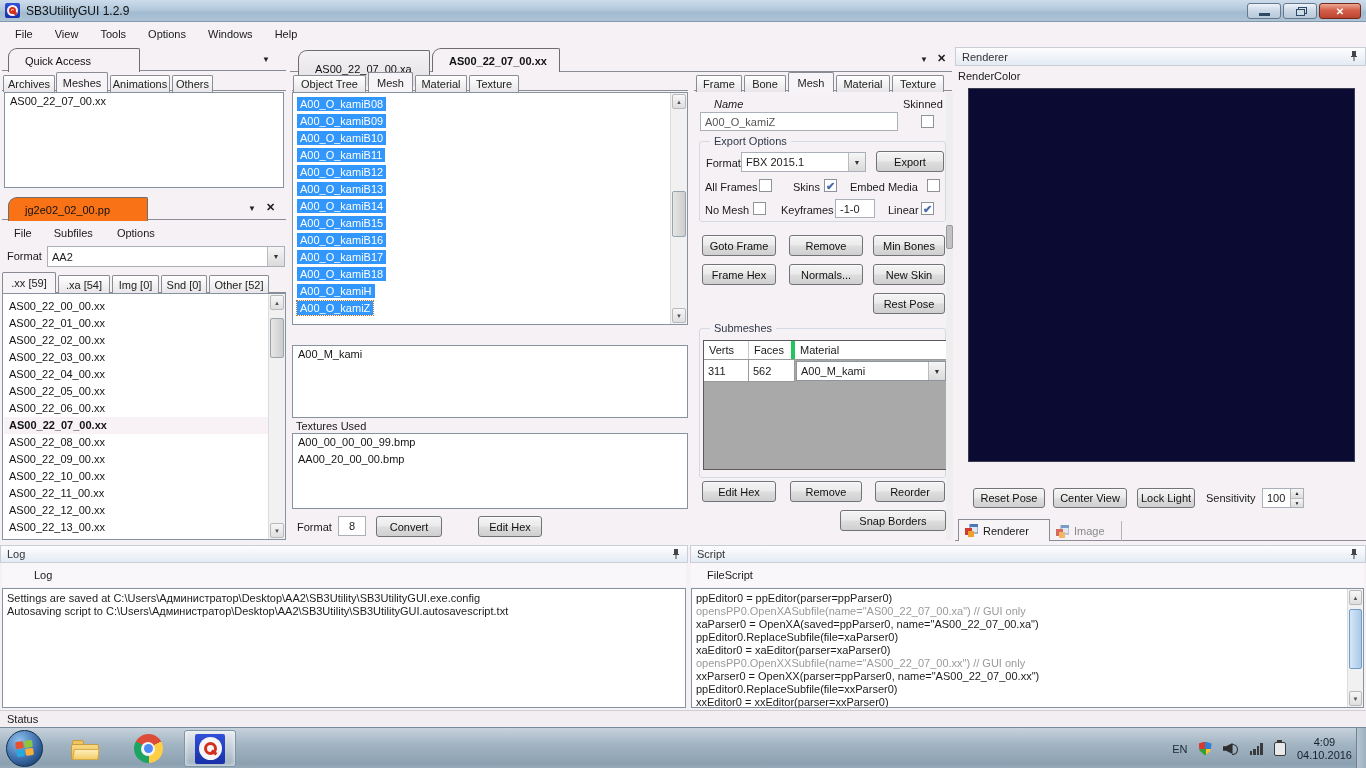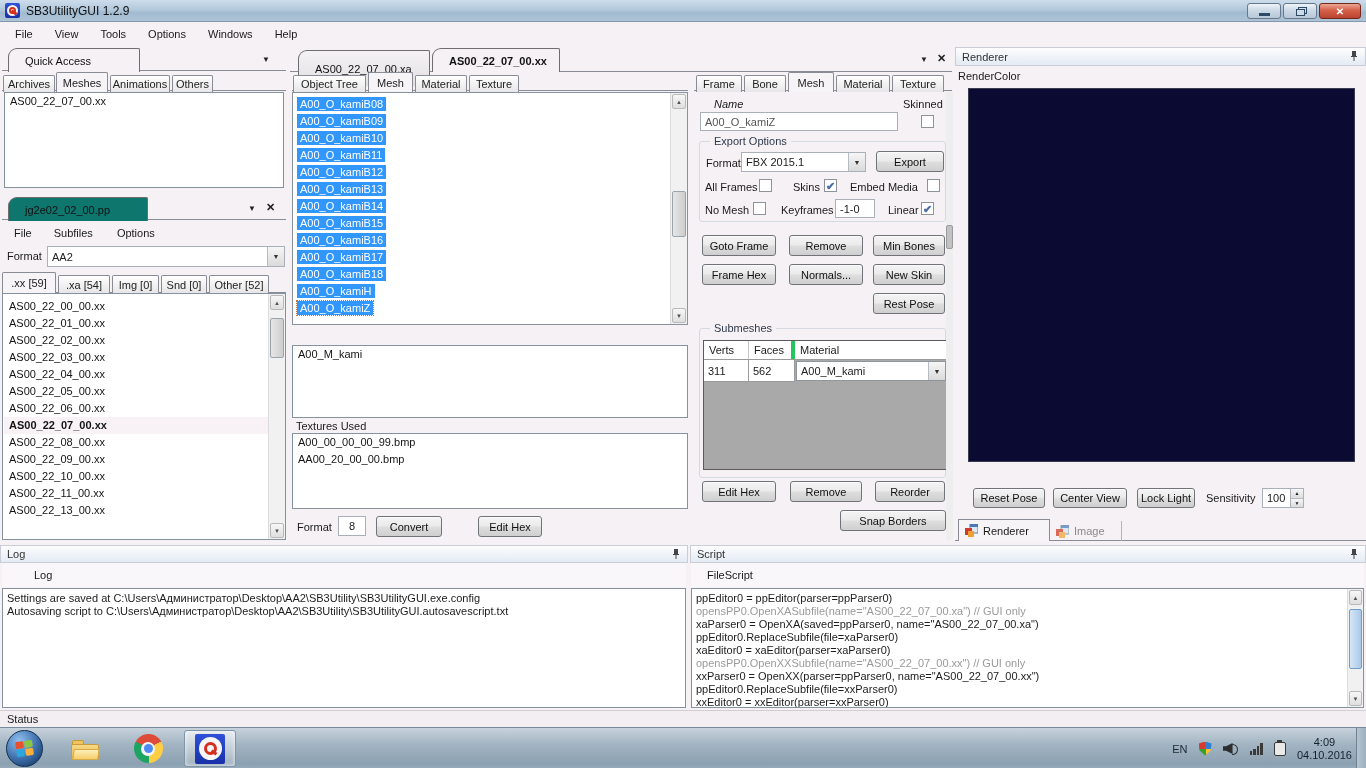--- a/index.html
+++ b/index.html
@@ -162,21 +162,21 @@
     </div>
   <div class="abs wtab" style="left:172px;top:75px;width:41px;height:17px;">
       <span>Others</span>
     </div>
 
   <div class="abs sunk" style="left:4px;top:92px;width:280px;height:96px;">
     <div class="frow">AS00_22_07_00.xx</div>
   </div>
 
   <div class="abs stripline" style="left:2px;top:196px;width:284px;height:24px;"></div>
-  <div class="abs dtab" style="left:8px;top:197px;width:140px;height:24px;background:#0f766e;z-index:2;">
+  <div class="abs dtab" style="left:8px;top:197px;width:140px;height:24px;background:#f97316;z-index:2;">
     <span>jg2e02_02_00.pp</span>
   </div>
   <div class="abs" style="left:248px;top:204px;font-size:8px;color:#222;">▼</div>
   <div class="abs" style="left:266px;top:201px;font-size:11px;color:#222;font-weight:bold;">✕</div>
 
   <div class="abs" style="left:2px;top:222px;width:284px;height:22px;display:flex;align-items:center;">
     <span class="mi" style="padding:4px 10px 4px 12px;">File</span>
     <span class="mi" style="padding:4px 12px;">Subfiles</span>
     <span class="mi" style="padding:4px 12px;">Options</span>
   </div>
@@ -211,20 +211,21 @@
       <div class="frow">AS00_22_02_00.xx</div>
       <div class="frow">AS00_22_03_00.xx</div>
       <div class="frow">AS00_22_04_00.xx</div>
       <div class="frow">AS00_22_05_00.xx</div>
       <div class="frow">AS00_22_06_00.xx</div>
       <div class="frow sel">AS00_22_07_00.xx</div>
       <div class="frow">AS00_22_08_00.xx</div>
       <div class="frow">AS00_22_09_00.xx</div>
       <div class="frow">AS00_22_10_00.xx</div>
       <div class="frow">AS00_22_11_00.xx</div>
+      <div class="frow">AS00_22_12_00.xx</div>
       <div class="frow">AS00_22_13_00.xx</div>
     </div>
     <div class="sb" style="position:absolute;right:0;top:0;bottom:0;width:17px;">
       <div class="ar">▲</div>
       <div class="th" style="top:24px;height:40px;"></div>
       <div class="ar" style="position:absolute;left:0;right:0;bottom:0;">▼</div>
     </div>
   </div>
 
   <div class="abs stripline" style="left:290px;top:47px;width:662px;height:25px;"></div>

